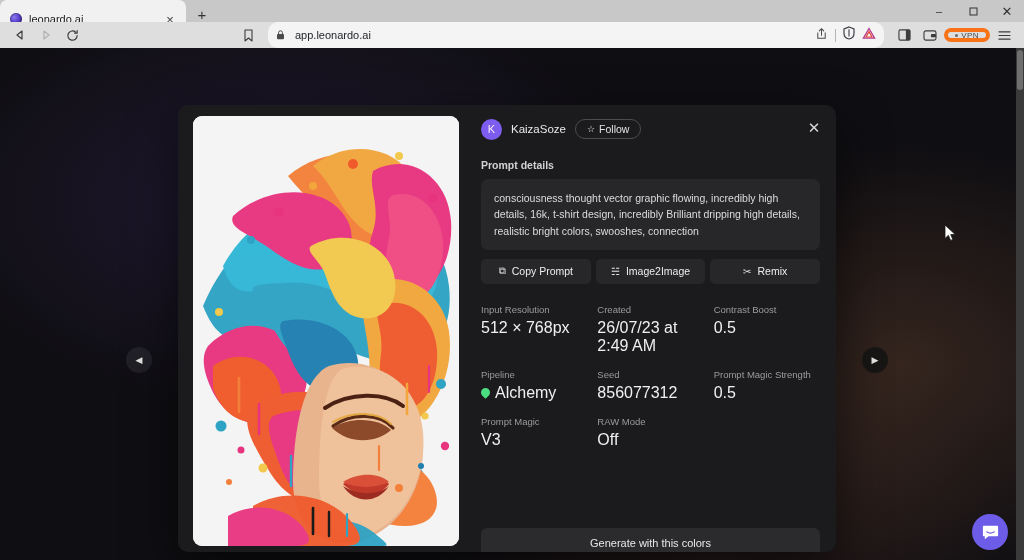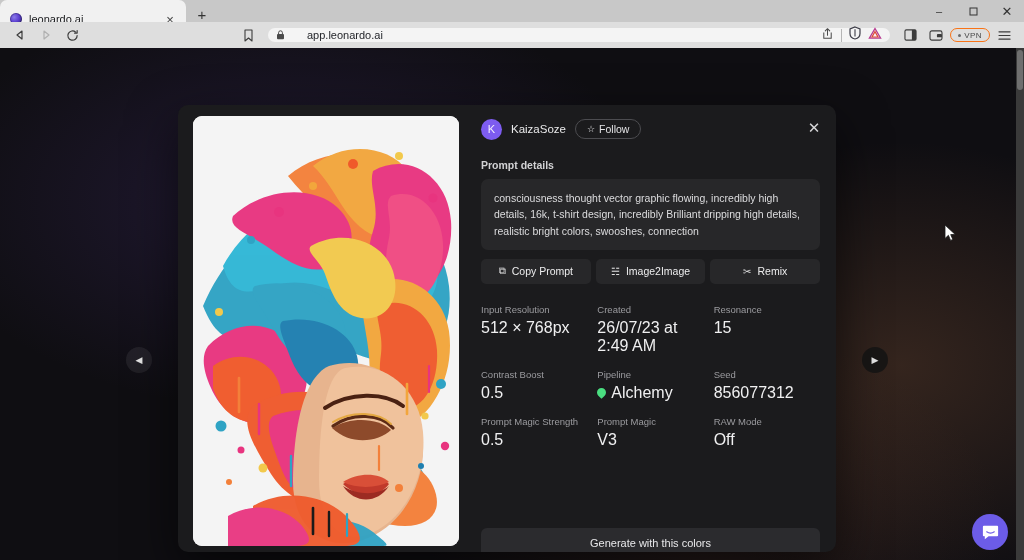--- a/index.html
+++ b/index.html
@@ -44,29 +44,29 @@
     position: absolute; top: 22px; left: 0; width: 1024px; height: 26px;
     background: #dedede; display: flex; align-items: center; padding: 0 8px; gap: 2px;
   }
   .tb-btn {
     width: 24px; height: 22px; display: flex; align-items: center; justify-content: center;
     color: #3c3c3c; font-size: 13px; border-radius: 3px;
   }
   .tb-btn.dim { color: #aaa; }
   .tb-btn svg { display: block; }
   .omnibox {
-    flex: 1; height: 14px; margin: 0 6px; background: #f4f4f4; border-radius: 10px;
-    display: flex; align-items: center; padding: 0 8px; gap: 22px;
+    flex: 1; height: 26px; margin: 0 6px; background: #f4f4f4; border-radius: 10px;
+    display: flex; align-items: center; padding: 0 8px; gap: 10px;
   }
   .omni-url { font-size: 11px; color: #24262b; }
   .omni-right { margin-left: auto; display: flex; align-items: center; gap: 7px; }
   .divider-v { width: 1px; height: 13px; background: #b5b5b5; }
   .vpn-pill {
     display: flex; align-items: center; gap: 3px; height: 14px; padding: 0 7px;
-    border: 1px solid #f97316; border-radius: 8px; font-size: 8px; color: #4a4a4a;
+    border: 4px solid #f97316; border-radius: 8px; font-size: 8px; color: #4a4a4a;
     letter-spacing: .4px;
   }
   .vpn-dot { width: 3px; height: 3px; border-radius: 50%; background: #6b6b6b; }
 
   
   .viewport {
     position: absolute; top: 48px; left: 0; width: 1024px; height: 512px;
     background:
       radial-gradient(520px 300px at 28% 30%, rgba(78,54,132,.30) 0%, rgba(20,16,30,0) 70%),
       radial-gradient(430px 320px at 88% 62%, rgba(150,96,60,.28) 0%, rgba(20,16,30,0) 70%),
@@ -377,24 +377,20 @@
         <div class="metagrid">
           <div>
             <div class="meta-k">Input Resolution</div>
             <div class="meta-v">512 × 768px</div>
           </div>
           <div>
             <div class="meta-k">Created</div>
             <div class="meta-v">26/07/23 at 2:49 AM</div>
           </div>
           <div>
-            <div class="meta-k">Resonance</div>
-            <div class="meta-v">15</div>
-          </div>
-          <div>
             <div class="meta-k">Contrast Boost</div>
             <div class="meta-v">0.5</div>
           </div>
           <div>
             <div class="meta-k">Pipeline</div>
             <div class="meta-v">
               <span class="alch-dot"></span>
               <span>Alchemy</span>
             </div>
           </div>

